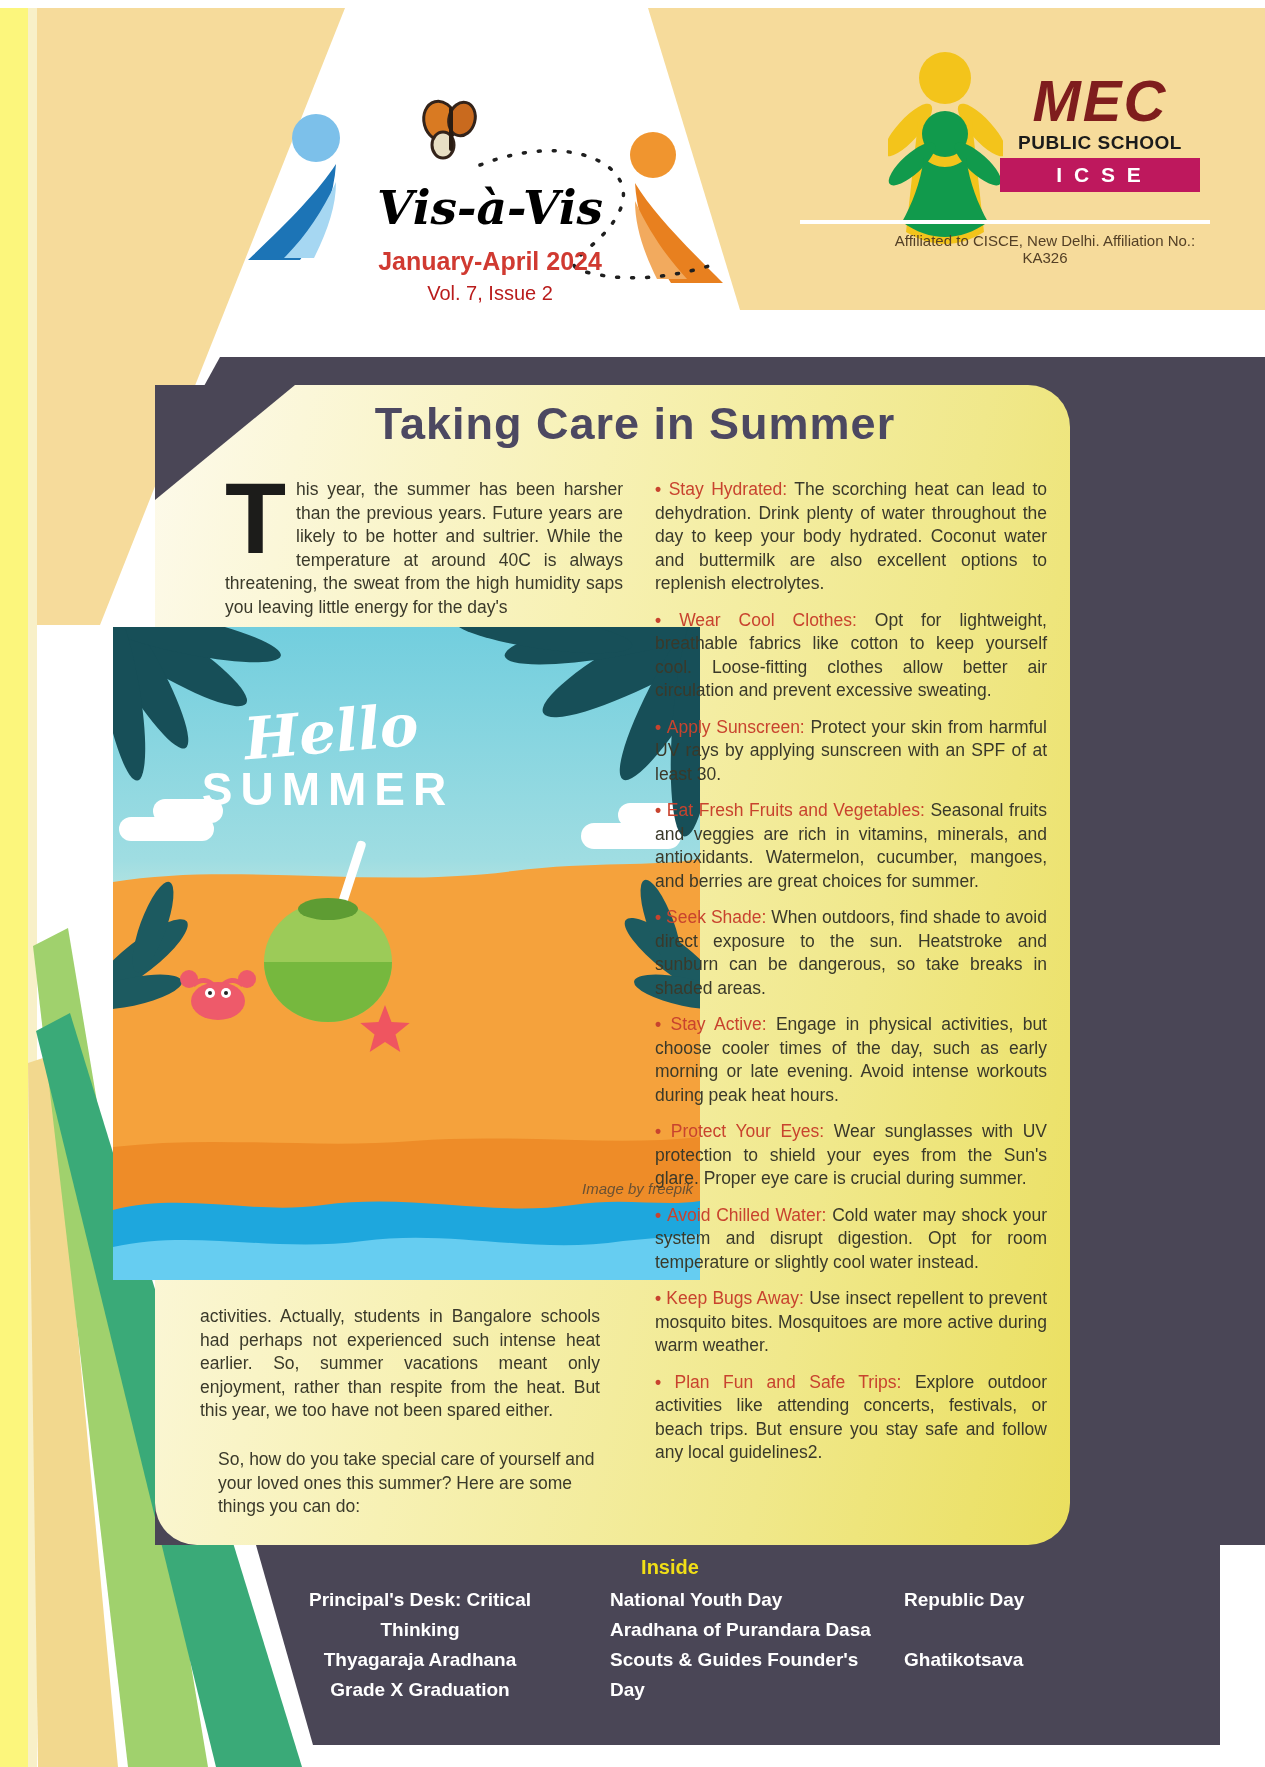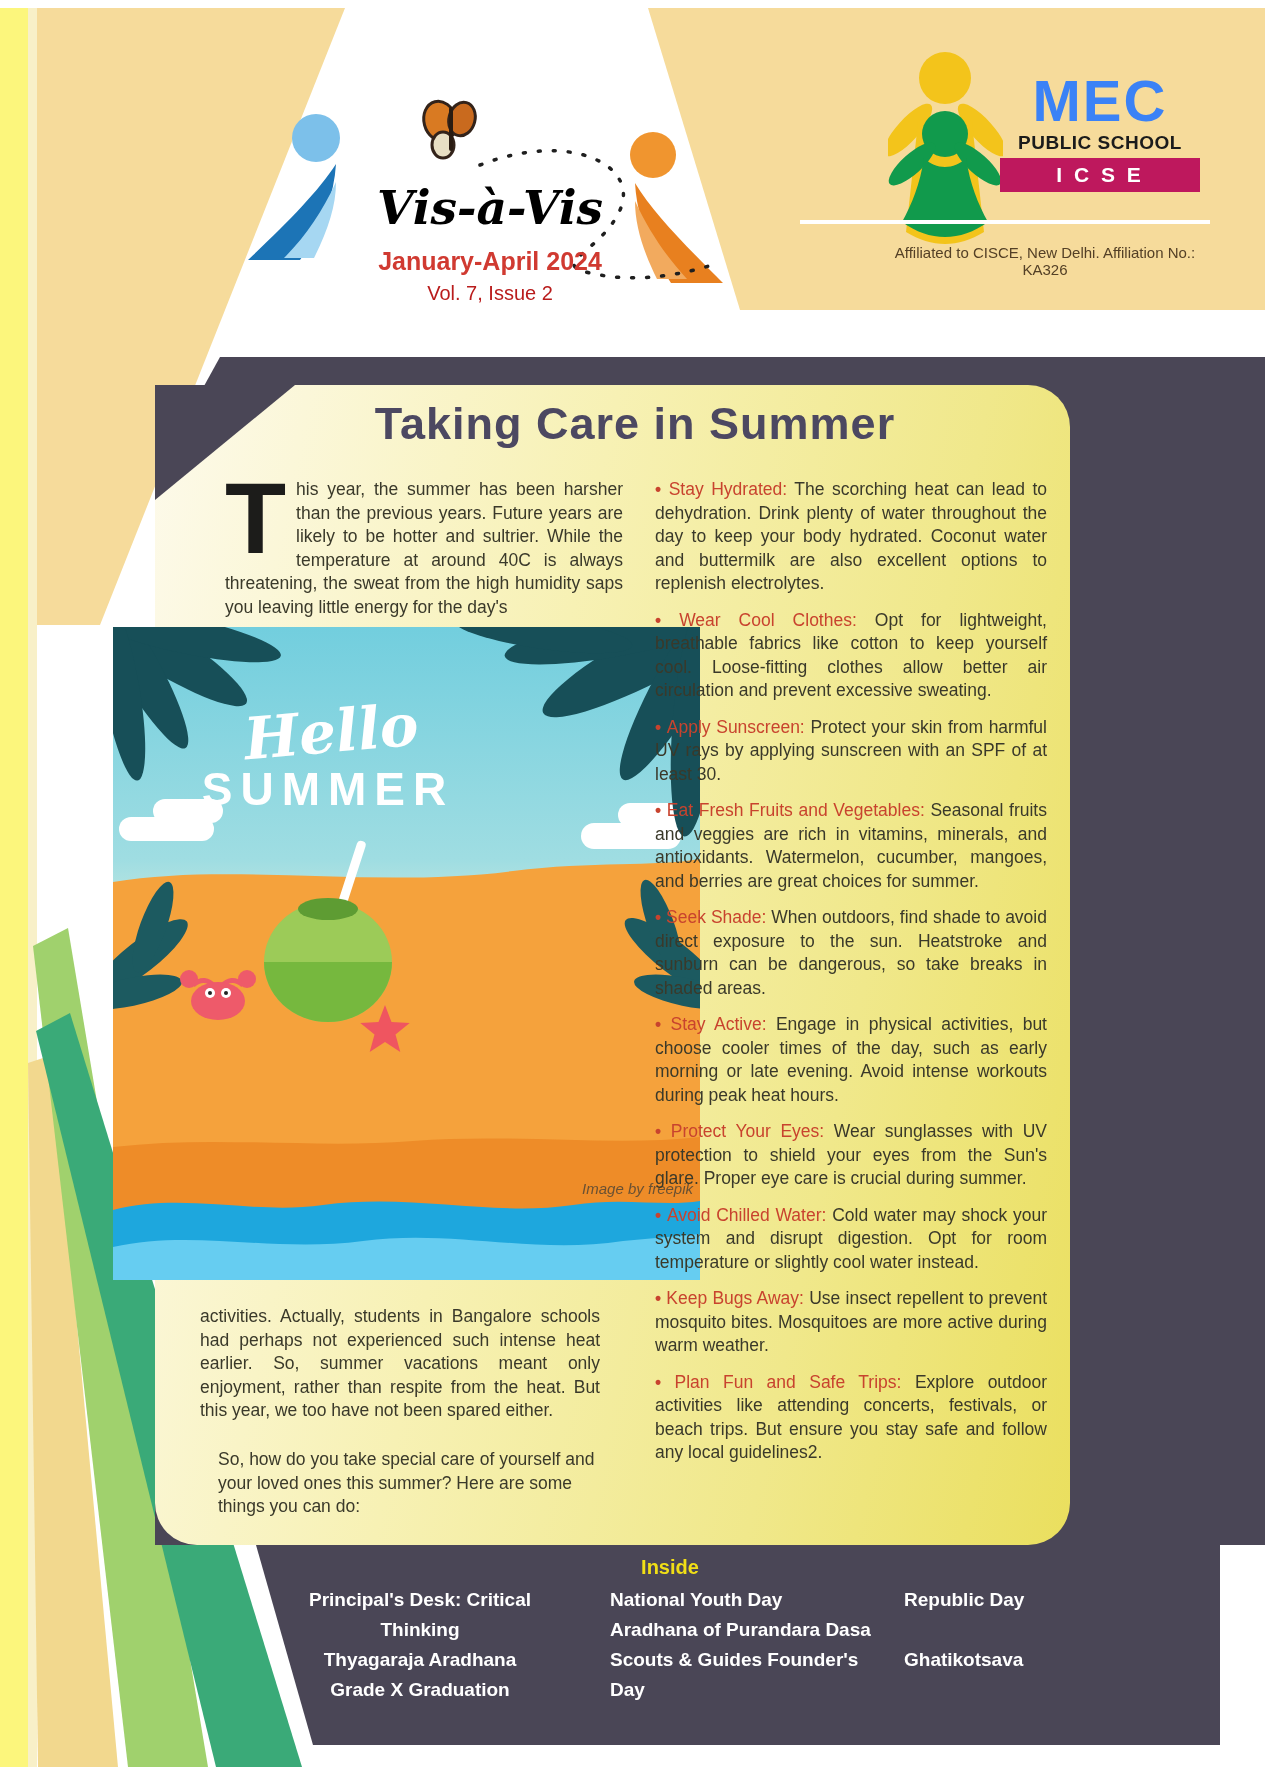--- a/index.html
+++ b/index.html
@@ -32,26 +32,26 @@
   
   .viz-title{left:345px;top:180px;width:290px;text-align:center;
       font-family:"DejaVu Serif",serif;font-style:italic;font-weight:bold;
       font-size:47px;color:#000000;}
   .viz-period{left:345px;top:247px;width:290px;text-align:center;
       font-weight:bold;font-size:25px;color:#d03a31;}
   .viz-vol{left:345px;top:282px;width:290px;text-align:center;
       font-size:20px;color:#b91c1c;}
   
   .school-text{left:1000px;top:72px;width:200px;text-align:center;}
-  .school-mec{font-weight:bold;font-size:58px;line-height:58px;color:#3b82f6;letter-spacing:2px;}
+  .school-mec{font-weight:bold;font-size:58px;line-height:58px;color:#7f1d1d;letter-spacing:2px;font-style:italic;}
   .school-ps{font-weight:bold;font-size:19px;color:#1b1b1b;letter-spacing:0.5px;margin-top:2px;}
   .school-icse{margin-top:4px;background:#be185d;color:#fff;font-weight:bold;font-size:21px;
       letter-spacing:3px;height:34px;line-height:34px;}
   .school-rule{left:800px;top:220px;width:410px;height:4px;background:#ffffff;}
-  .school-aff{left:880px;top:244px;width:330px;text-align:center;font-size:15px;color:#544026;}
+  .school-aff{left:880px;top:232px;width:330px;text-align:center;font-size:15px;color:#544026;}
   
   .article-title{left:155px;top:398px;width:915px;padding-left:45px;box-sizing:border-box;
       text-align:center;font-weight:bold;font-size:45px;color:#4c4861;letter-spacing:1px;}
   .para{margin:0;font-size:17.5px;line-height:23.5px;color:#3a392a;text-align:justify;}
   .col-left-1{left:225px;top:478px;width:398px;}
   .col-left-2{left:200px;top:1305px;width:400px;}
   .col-left-3{left:218px;top:1448px;width:382px;}
   .col-left-3 .para{text-align:left;}
   .dropcap{float:left;font-weight:bold;font-size:100px;line-height:72px;color:#1c1c1a;
       margin:4px 10px 0 0;}

